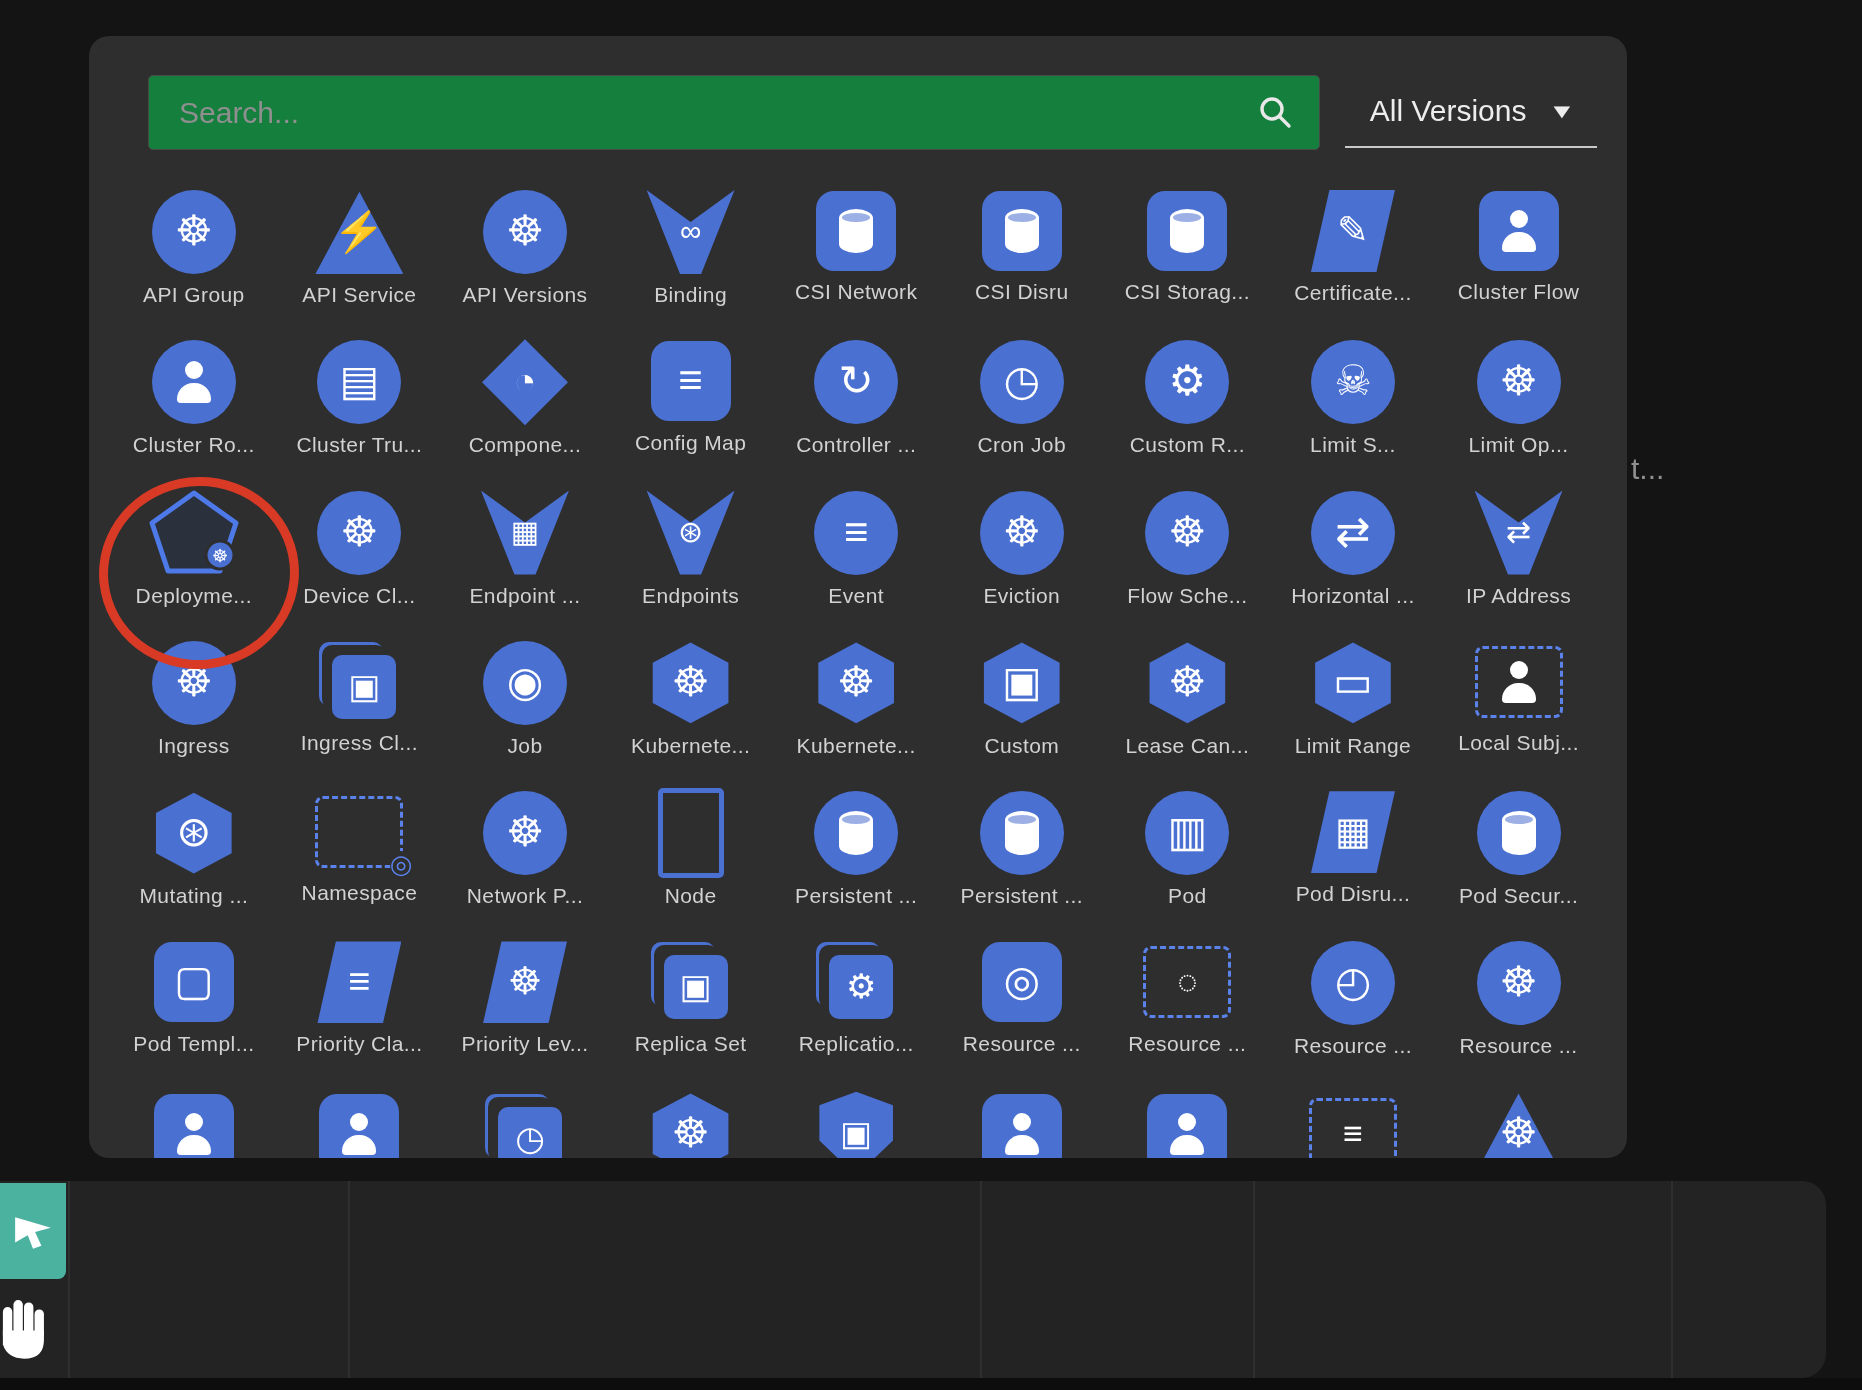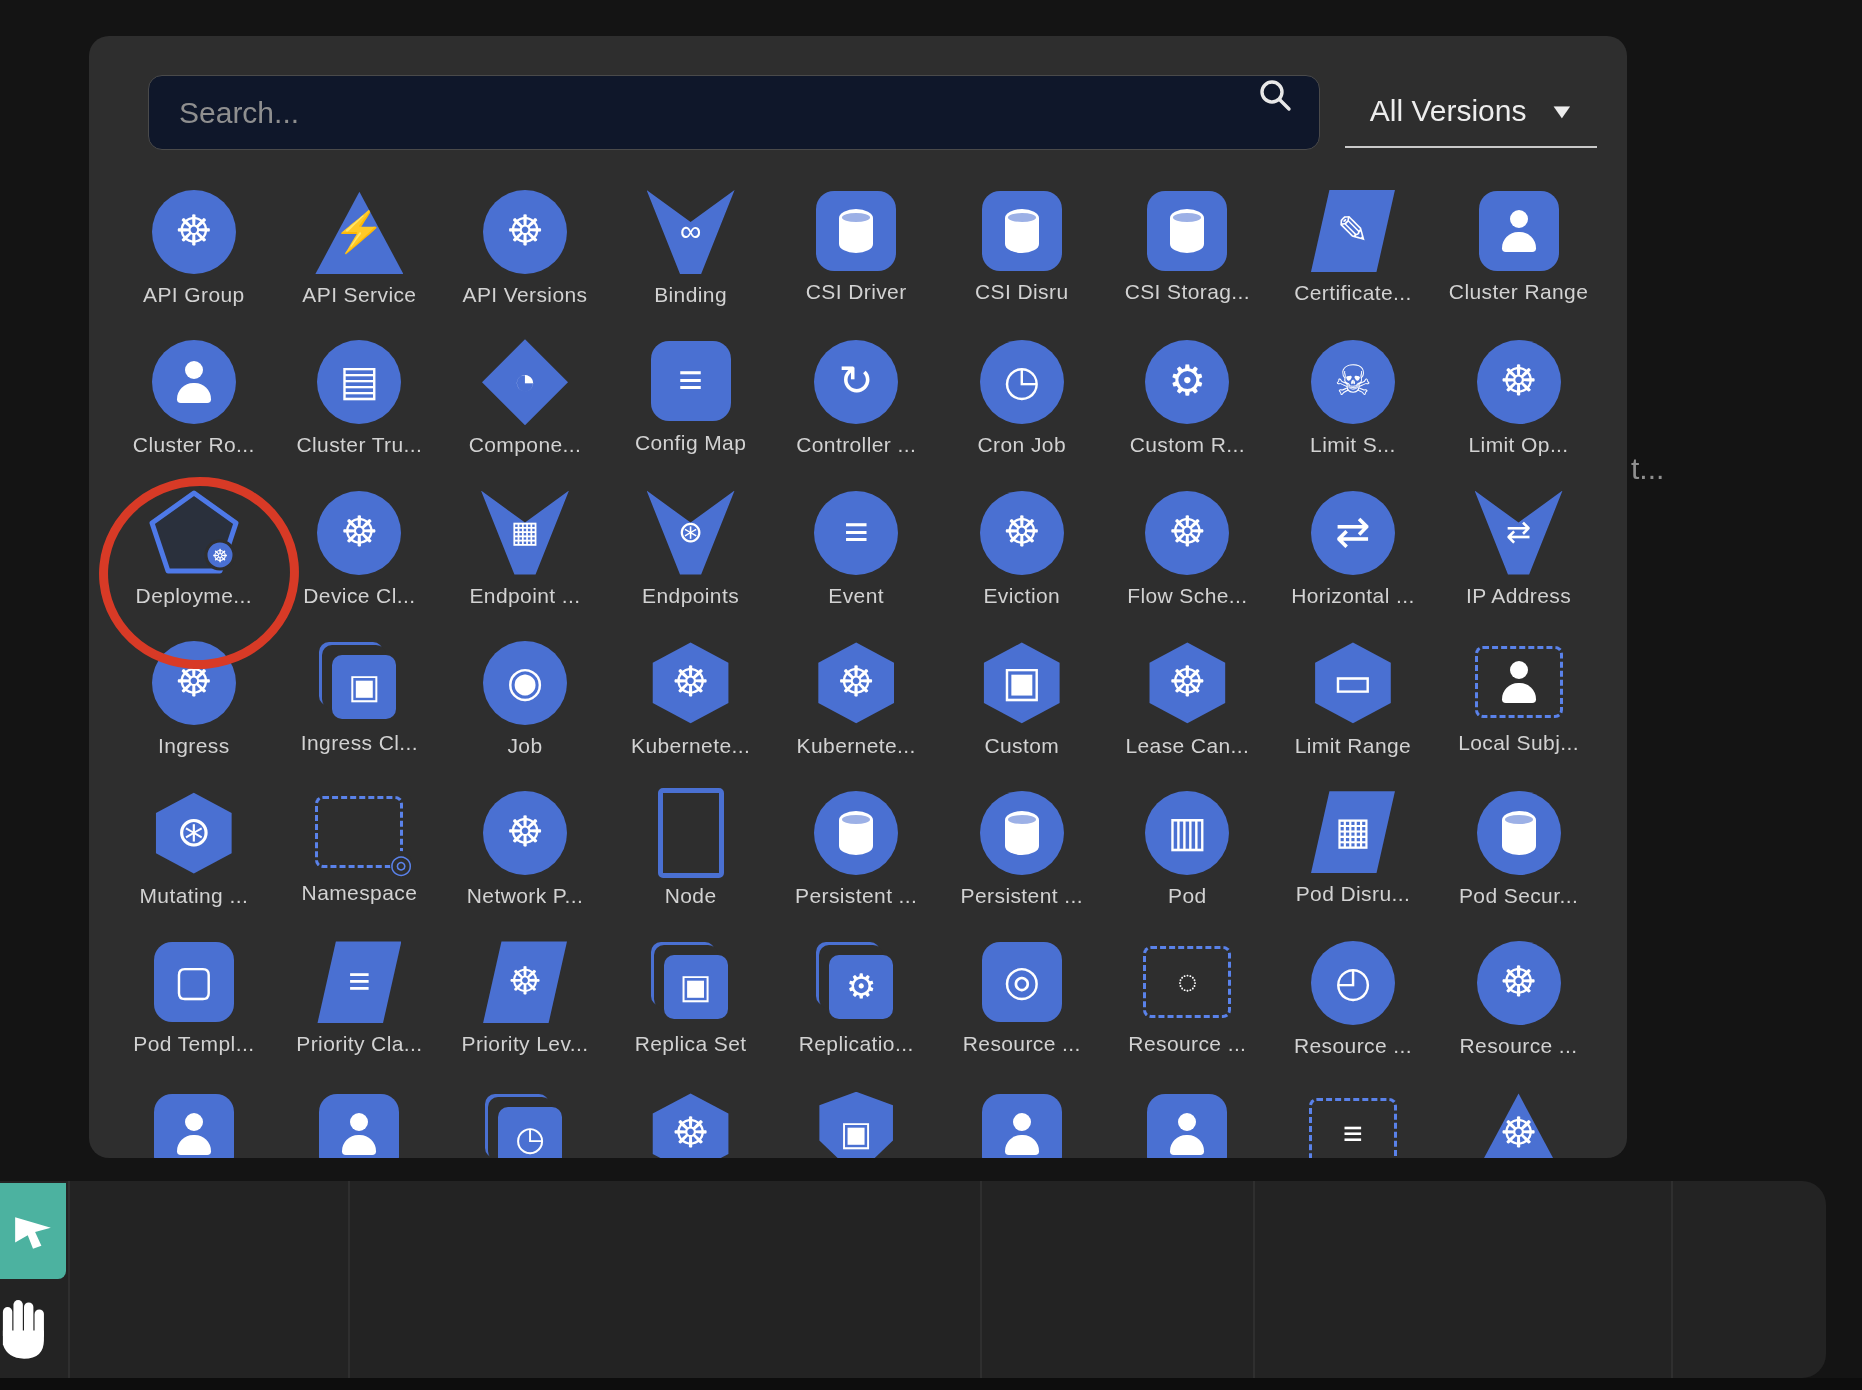--- a/index.html
+++ b/index.html
@@ -2,22 +2,22 @@
 <html><head>
 <meta charset="utf-8">
 <style>
   html,body{margin:0;padding:0;background:#131313;}
   #stage{position:relative;width:1862px;height:1390px;background:#141414;overflow:hidden;
          font-family:"Liberation Sans",sans-serif;}
 
   
   #panel{position:absolute;left:89px;top:36px;width:1538px;height:1122px;background:#2e2e2e;
          border-radius:20px;overflow:hidden;}
-  #search-box{position:absolute;left:59px;top:39px;width:1170px;height:73px;background:#0f172a;
-         border:1px solid #4a4a4a;border-radius:14px;display:flex;}
+  #search-box{position:absolute;left:59px;top:39px;width:1170px;height:73px;background:#15803d;
+         border:1px solid #4a4a4a;border-radius:5px;display:flex;align-items:center;}
   #search-input{flex:1;background:transparent;border:none;outline:none;color:#e8e8e8;
          font-size:30px;font-weight:300;padding:0 0 0 30px;font-family:"Liberation Sans",sans-serif;}
   #search-input::placeholder{color:#8f8f8f;}
   #search-ico{width:60px;display:flex;justify-content:center;margin-right:14px;}
   #versions{position:absolute;left:1256px;top:40px;width:252px;height:70px;display:flex;
          align-items:center;justify-content:center;gap:26px;border-bottom:2px solid #c9c9c9;
          cursor:pointer;}
   #versions .vlabel{color:#ededed;font-size:30px;font-weight:300;}
   #versions .vchev{color:#ededed;font-size:20px;transform:scaleX(1.4);}
 
@@ -126,21 +126,21 @@
             </div>
           </div>
           <div class="label">Binding</div>
         </div>
         <div class="cell">
           <div class="icon-wrap">
             <div class="shape s-square">
               <span class="g-cyl"></span>
             </div>
           </div>
-          <div class="label">CSI Driver</div>
+          <div class="label">CSI Network</div>
         </div>
         <div class="cell">
           <div class="icon-wrap">
             <div class="shape s-square">
               <span class="g-cyl"></span>
             </div>
           </div>
           <div class="label">CSI Disru</div>
         </div>
         <div class="cell">
@@ -158,21 +158,21 @@
             </div>
           </div>
           <div class="label">Certificate...</div>
         </div>
         <div class="cell">
           <div class="icon-wrap">
             <div class="shape s-square">
               <span class="g-person"></span>
             </div>
           </div>
-          <div class="label">Cluster Range</div>
+          <div class="label">Cluster Flow</div>
         </div>
         <div class="cell">
           <div class="icon-wrap">
             <div class="shape s-circle">
               <span class="g-person"></span>
             </div>
           </div>
           <div class="label">Cluster Ro...</div>
         </div>
         <div class="cell">

